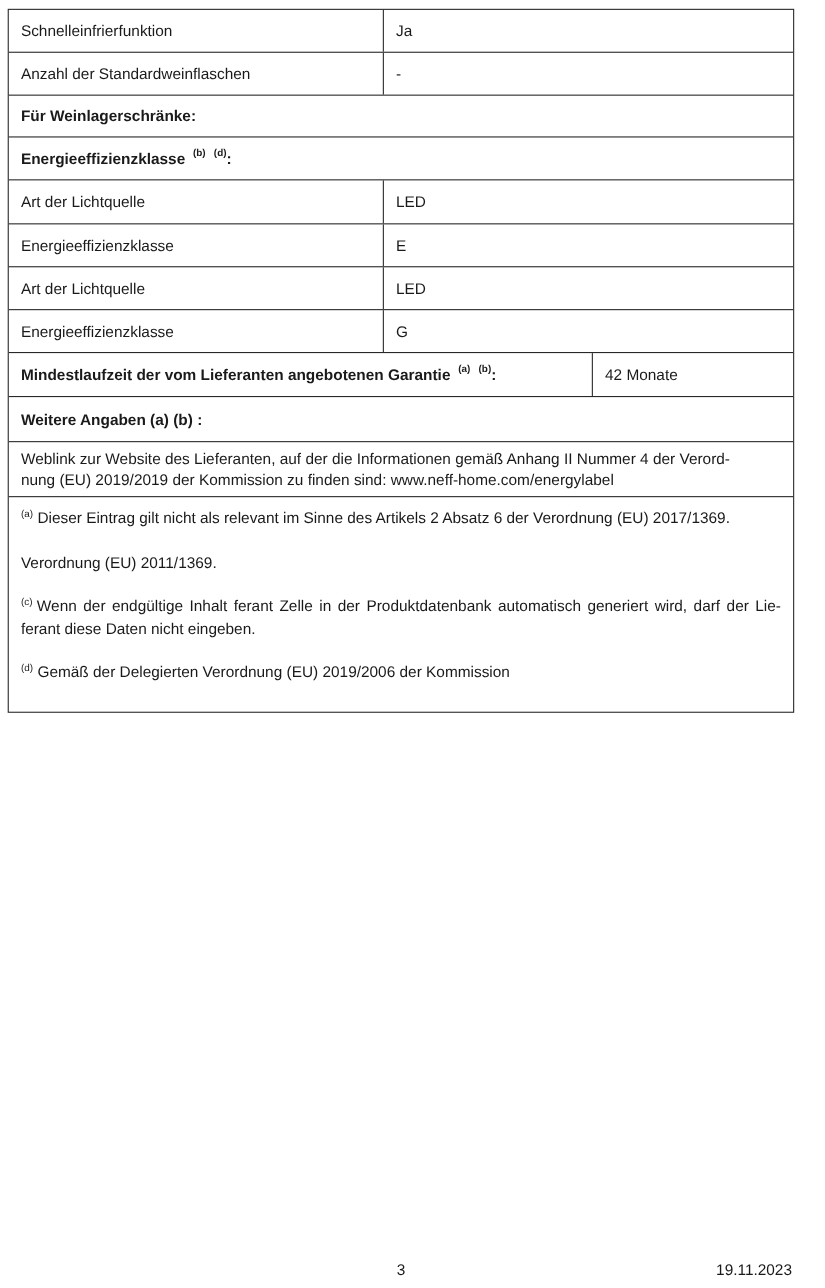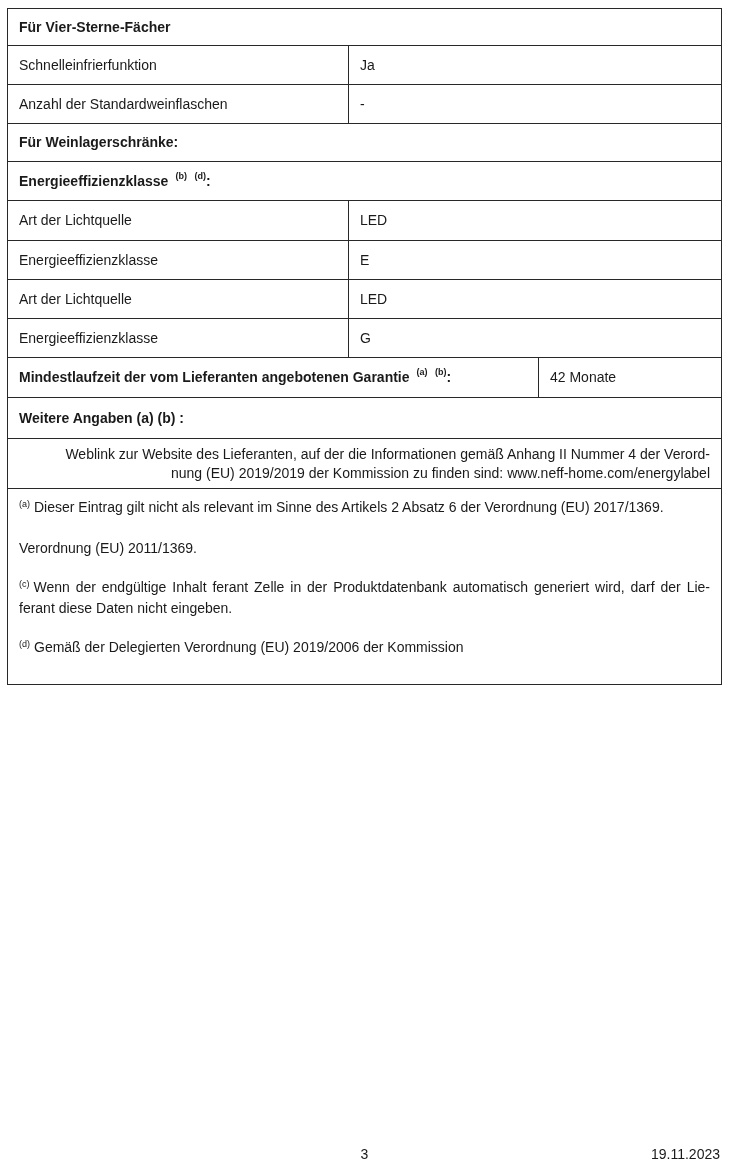--- a/index.html
+++ b/index.html
@@ -58,21 +58,21 @@
     font-weight: 400;
     position: relative;
     top: -5px;
     margin-right: 4px;
     white-space: nowrap;
   }
   .parablock {
     display: flex;
     flex-direction: column;
     justify-content: center;
-    align-items: flex-end;
+    align-items: flex-start;
     padding: 0 11px;
     flex: 1;
     line-height: 19px;
   }
   .fncell {
     display: block;
     padding: 9px 11px 0 11px;
     flex: 1;
     line-height: 19px;
   }
@@ -104,23 +104,20 @@
     top: 0;
   }
 </style>
 </head>
 <body>
 
 <div class="page">
 
   <div class="datatable">
 
-    <div class="row" style="height:37px">
-      <div class="cell fullcol bold">Für Vier-Sterne-Fächer</div>
-    </div>
 
     <div class="row" style="height:39px">
       <div class="cell lblcol">Schnelleinfrierfunktion</div>
       <div class="cell valcol">Ja</div>
     </div>
 
     <div class="row" style="height:39px">
       <div class="cell lblcol">Anzahl der Standardweinflaschen</div>
       <div class="cell valcol">-</div>
     </div>

